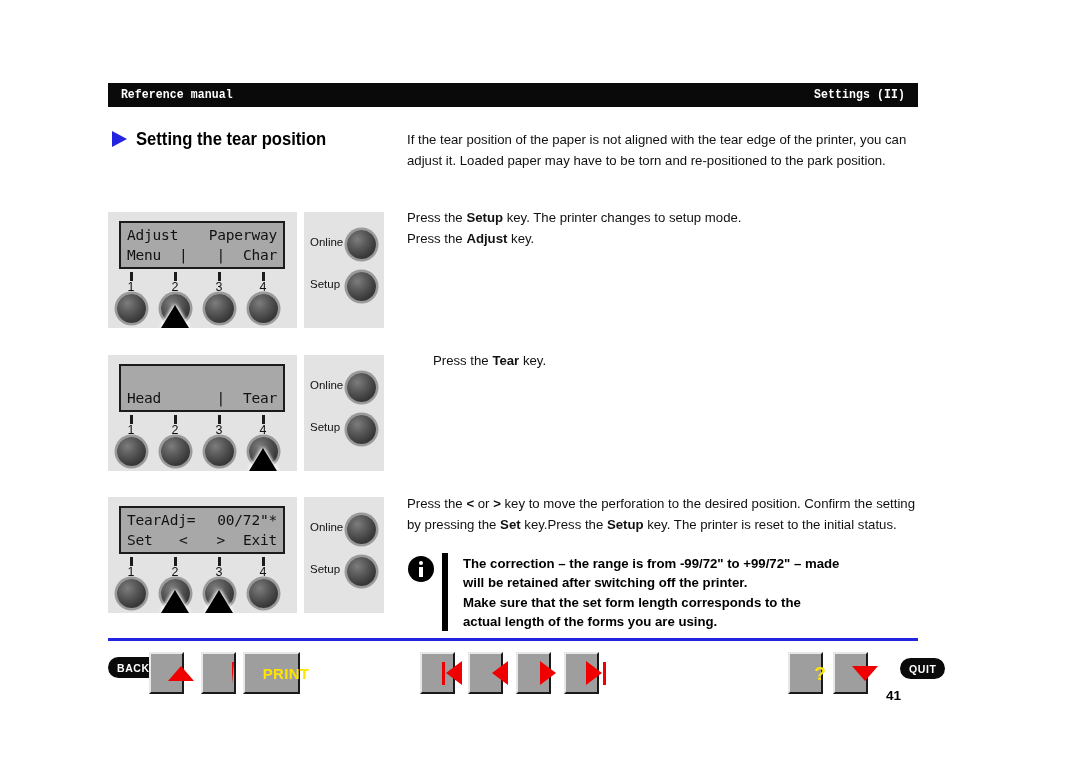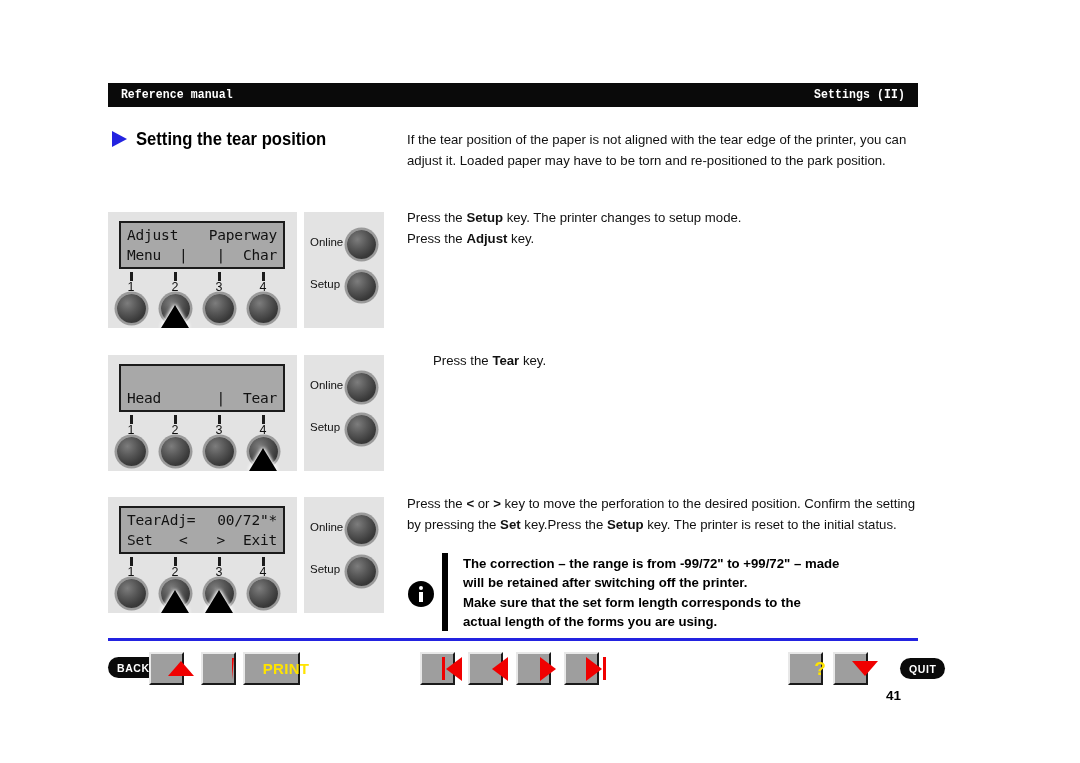--- a/index.html
+++ b/index.html
@@ -54,21 +54,21 @@
   }
   .para b{font-weight:bold;}
   #para-intro{top:130px;}
   #para-setup{top:208px;}
   #para-tear{top:351px;margin-left:26px;}
   #para-move{top:494px;}
 
   
   .note-block{
     position:absolute;left:408px;top:553px;width:515px;
-    display:flex;align-items:center;gap:0px;
+    display:flex;align-items:flex-start;gap:0px;
   }
   .note-icon{
     width:26px;height:26px;border-radius:50%;
     background:#000;flex:0 0 auto;margin-top:3px;
     position:relative;
   }
   .note-icon::before{
     content:"";position:absolute;left:11px;top:5px;
     width:4px;height:4px;border-radius:50%;background:#fff;
   }
@@ -162,21 +162,21 @@
     top:93px;
     filter:drop-shadow(0 0 2px #fff) drop-shadow(0 0 1.5px #fff);
   }
 
   
   .nav-rule{
     position:absolute;left:108px;top:638px;width:810px;height:2.5px;
     background:#2323e0;
   }
   .navbtn{
-    position:absolute;width:35px;height:33px;
+    position:absolute;width:35px;height:42px;
     background:#9e9e9e;
     border-top:2px solid #e8e8e8;
     border-left:2px solid #e8e8e8;
     border-right:2px solid #1a1a1a;
     border-bottom:2px solid #1a1a1a;
     box-sizing:border-box;
     display:flex;align-items:center;justify-content:center;padding-left:29px;
   }
   .navbtn.wide{width:57px;}
   .pilltag{

